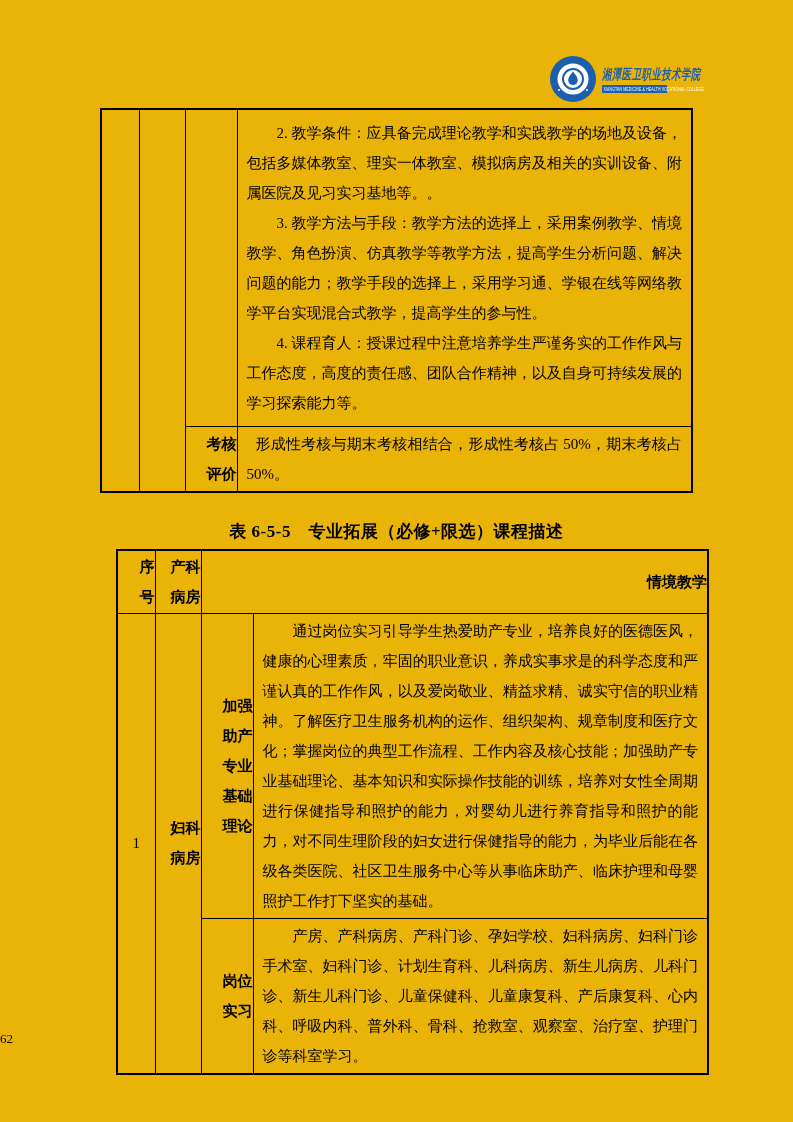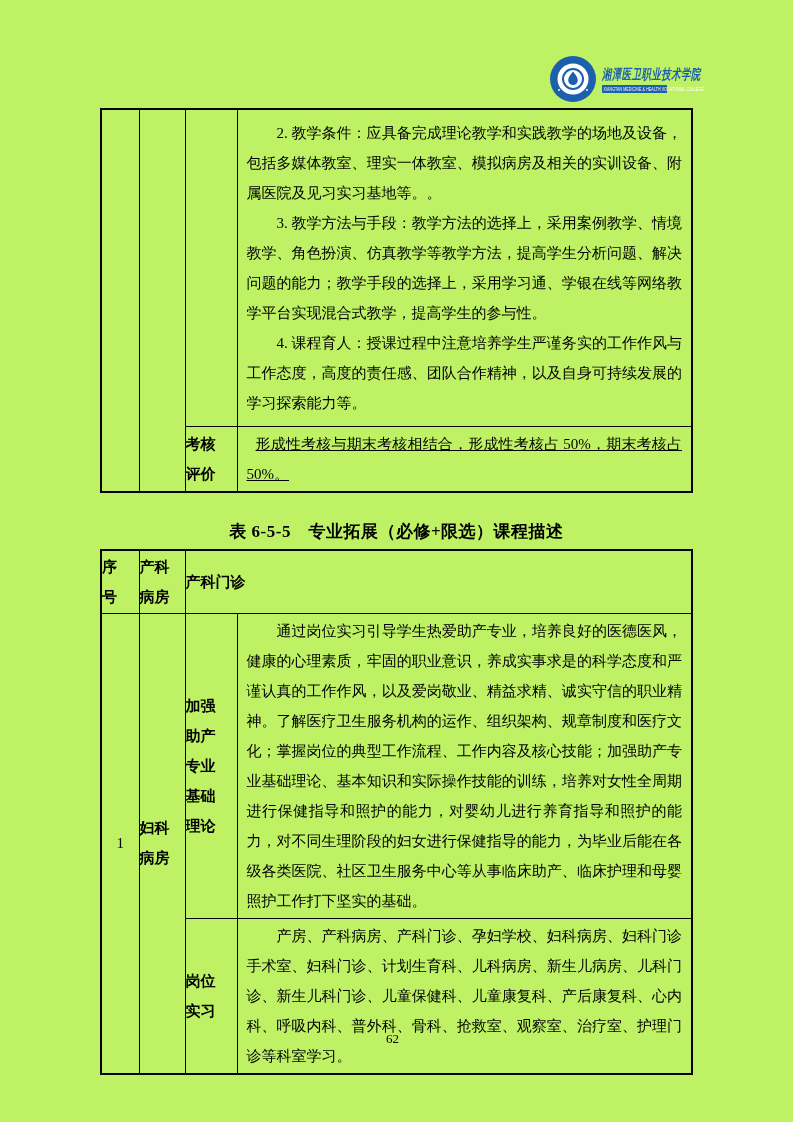--- a/index.html
+++ b/index.html
@@ -1,19 +1,19 @@
 <!DOCTYPE html>
 <html style="--brand: #1b5fad;"><head>
 <meta charset="utf-8">
 <style>
   * { margin:0; padding:0; box-sizing:border-box; }
   html,body { background:#e9e9e9; }
   body { font-family:"Liberation Serif","DejaVu Serif",serif; color:#000; }
   .page {
-    position:relative; width:793px; height:1122px; background:#bef264;
+    position:relative; width:793px; height:1122px; background:#eab308;
     margin:0 auto; overflow:hidden;
   }
 
   
   .logo { position:absolute; top:55px; left:549px; display:flex; align-items:center; gap:5px; }
   .emblem { width:48px; height:48px; flex:0 0 auto; }
   .logo-text { width:93px; overflow:visible; }
   .logo-cn {
     color:var(--brand,#1b5fad); font-weight:bold; font-style:italic;
     font-size:14px; white-space:nowrap; transform:scaleX(0.66); transform-origin:left center;
@@ -28,36 +28,36 @@
 
   
   table.doc { border-collapse:collapse; table-layout:fixed; width:593px; border:2px solid #000; }
   table.doc td { border:1px solid #000; vertical-align:middle; overflow:hidden; }
 
   .content-cell { padding:2px 9px; }
   .content-cell p {
     font-size:15px; line-height:30px; text-align:justify; text-justify:inter-ideograph;
     text-indent:2em;
   }
-  .assess-cell p { text-indent:0.6em;text-decoration:underline; }
+  .assess-cell p { text-indent:0.6em; }
 
-  .label-cell { text-align:left; font-weight:bold; font-size:15px; line-height:30px; padding:0;margin-left:32px; }
+  .label-cell { text-align:right; font-weight:bold; font-size:15px; line-height:30px; padding:0;margin-left:32px; }
   .label-cell .w1 { display:inline-block; width:17px; word-break:break-all; }
   .label-cell .w2 { display:inline-block; width:33px; word-break:break-all; }
   .seq-cell { text-align:center; font-size:15px; }
 
   .t-continued { position:absolute; left:100px; top:108px; }
-  .t-course    { position:absolute; left:100px; top:549px; }
+  .t-course    { position:absolute; left:116px; top:549px; }
 
   .caption {
     position:absolute; top:520px; left:0; width:793px; text-align:center;
     font-weight:bold; font-size:17px; letter-spacing:0.5px;
   }
   .page-number {
-    position:absolute; top:1031px; left:0; width:785px; text-align:center; font-size:13px;
+    position:absolute; top:1031px; left:0; width:785px; text-align:left; font-size:13px;
   }
 </style>
 </head>
 <body>
 
 <div class="page">
 
   <div class="logo">
     <svg class="emblem" viewBox="0 0 48 48" aria-hidden="true">
       <circle cx="24" cy="24" r="23" fill="#1b5fad"></circle>
@@ -113,21 +113,21 @@
       </colgroup>
     <tbody>
       <tr>
         <td class="label-cell" style="height:63px">
           <span class="w1">序号</span>
         </td>
         <td class="label-cell">
           <span class="w2">产科病房</span>
         </td>
         <td class="label-cell" colspan="2">
-          <span>产科门诊</span>
+          <span>情境教学</span>
         </td>
       </tr>
       <tr>
         <td rowspan="2" class="seq-cell">
           <span>1</span>
         </td>
         <td rowspan="2" class="label-cell">
           <span class="w2">妇科病房</span>
         </td>
         <td class="label-cell" style="height:293px">

